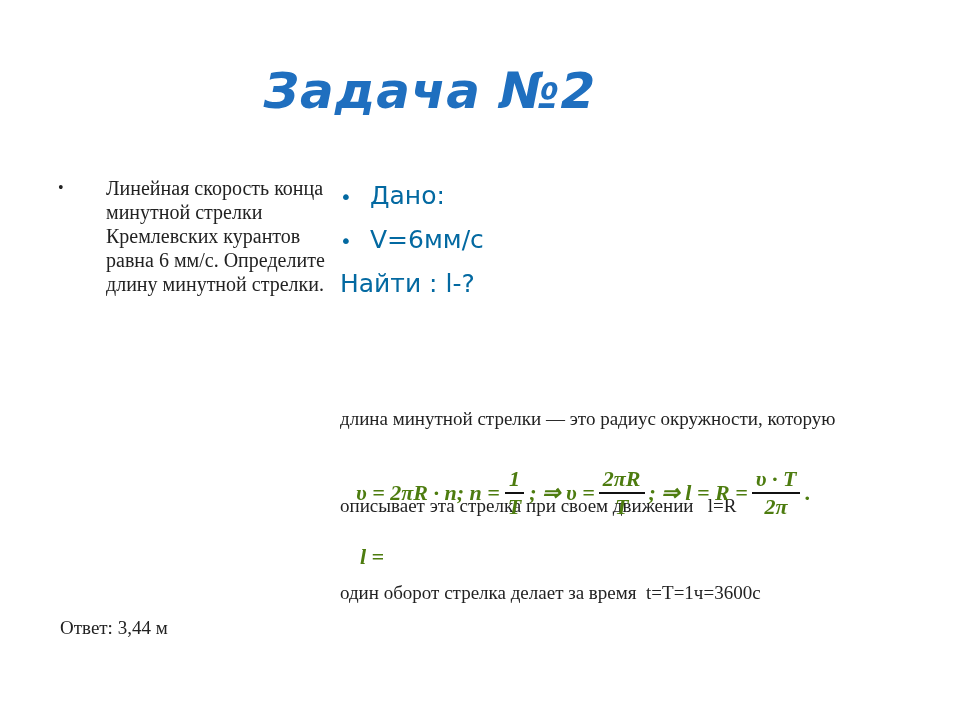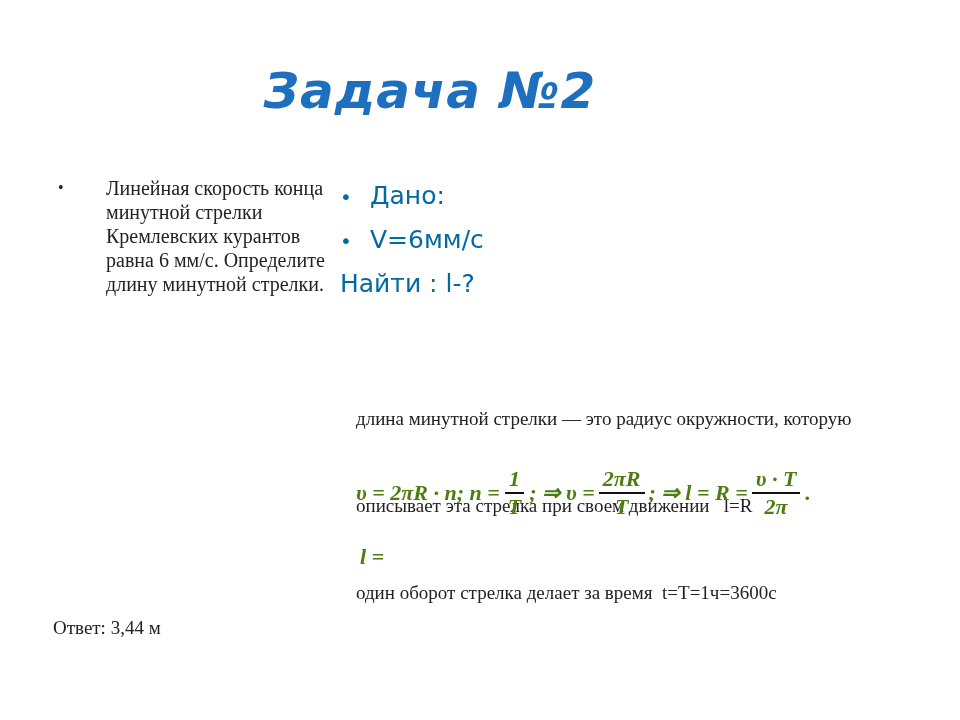--- a/index.html
+++ b/index.html
@@ -18,32 +18,31 @@
   .right-top {
     position:absolute; left:340px; top:176px;
     font-family:"DejaVu Sans", sans-serif; font-size:25px; color:#0369a1;
   }
   .row { height:44px; line-height:40px; white-space:nowrap; }
   .row .b { display:inline-block; width:30px; font-size:20px; }
   .sol {
     position:absolute; left:340px; top:346px;
     font-family:"Liberation Serif", serif; font-size:19px; color:#222; line-height:29px;
     white-space:pre;
-    margin-left:16px;
   }
   .formula {
     position:absolute; font-family:"Liberation Serif", serif; font-weight:bold; color:#4d7c0f;
     font-size:22px; display:flex; align-items:center; white-space:nowrap;
   }
   .frac { display:inline-flex; flex-direction:column; align-items:center; margin:0 4px; vertical-align:middle; }
   .frac .num { border-bottom:2px solid #111; padding:0 4px; line-height:26px; }
   .frac .den { line-height:26px; padding:0 4px; }
   .it { font-style:italic; }
   .answer {
-    position:absolute; left:53px; top:617px;
+    position:absolute; left:60px; top:617px;
     font-family:"Liberation Serif", serif; font-size:19px; color:#222;
   }
 </style>
 </head>
 <body>
 
 <div class="title">Задача №2</div>
 
 <div class="left">
   <span class="bullet">•</span>

